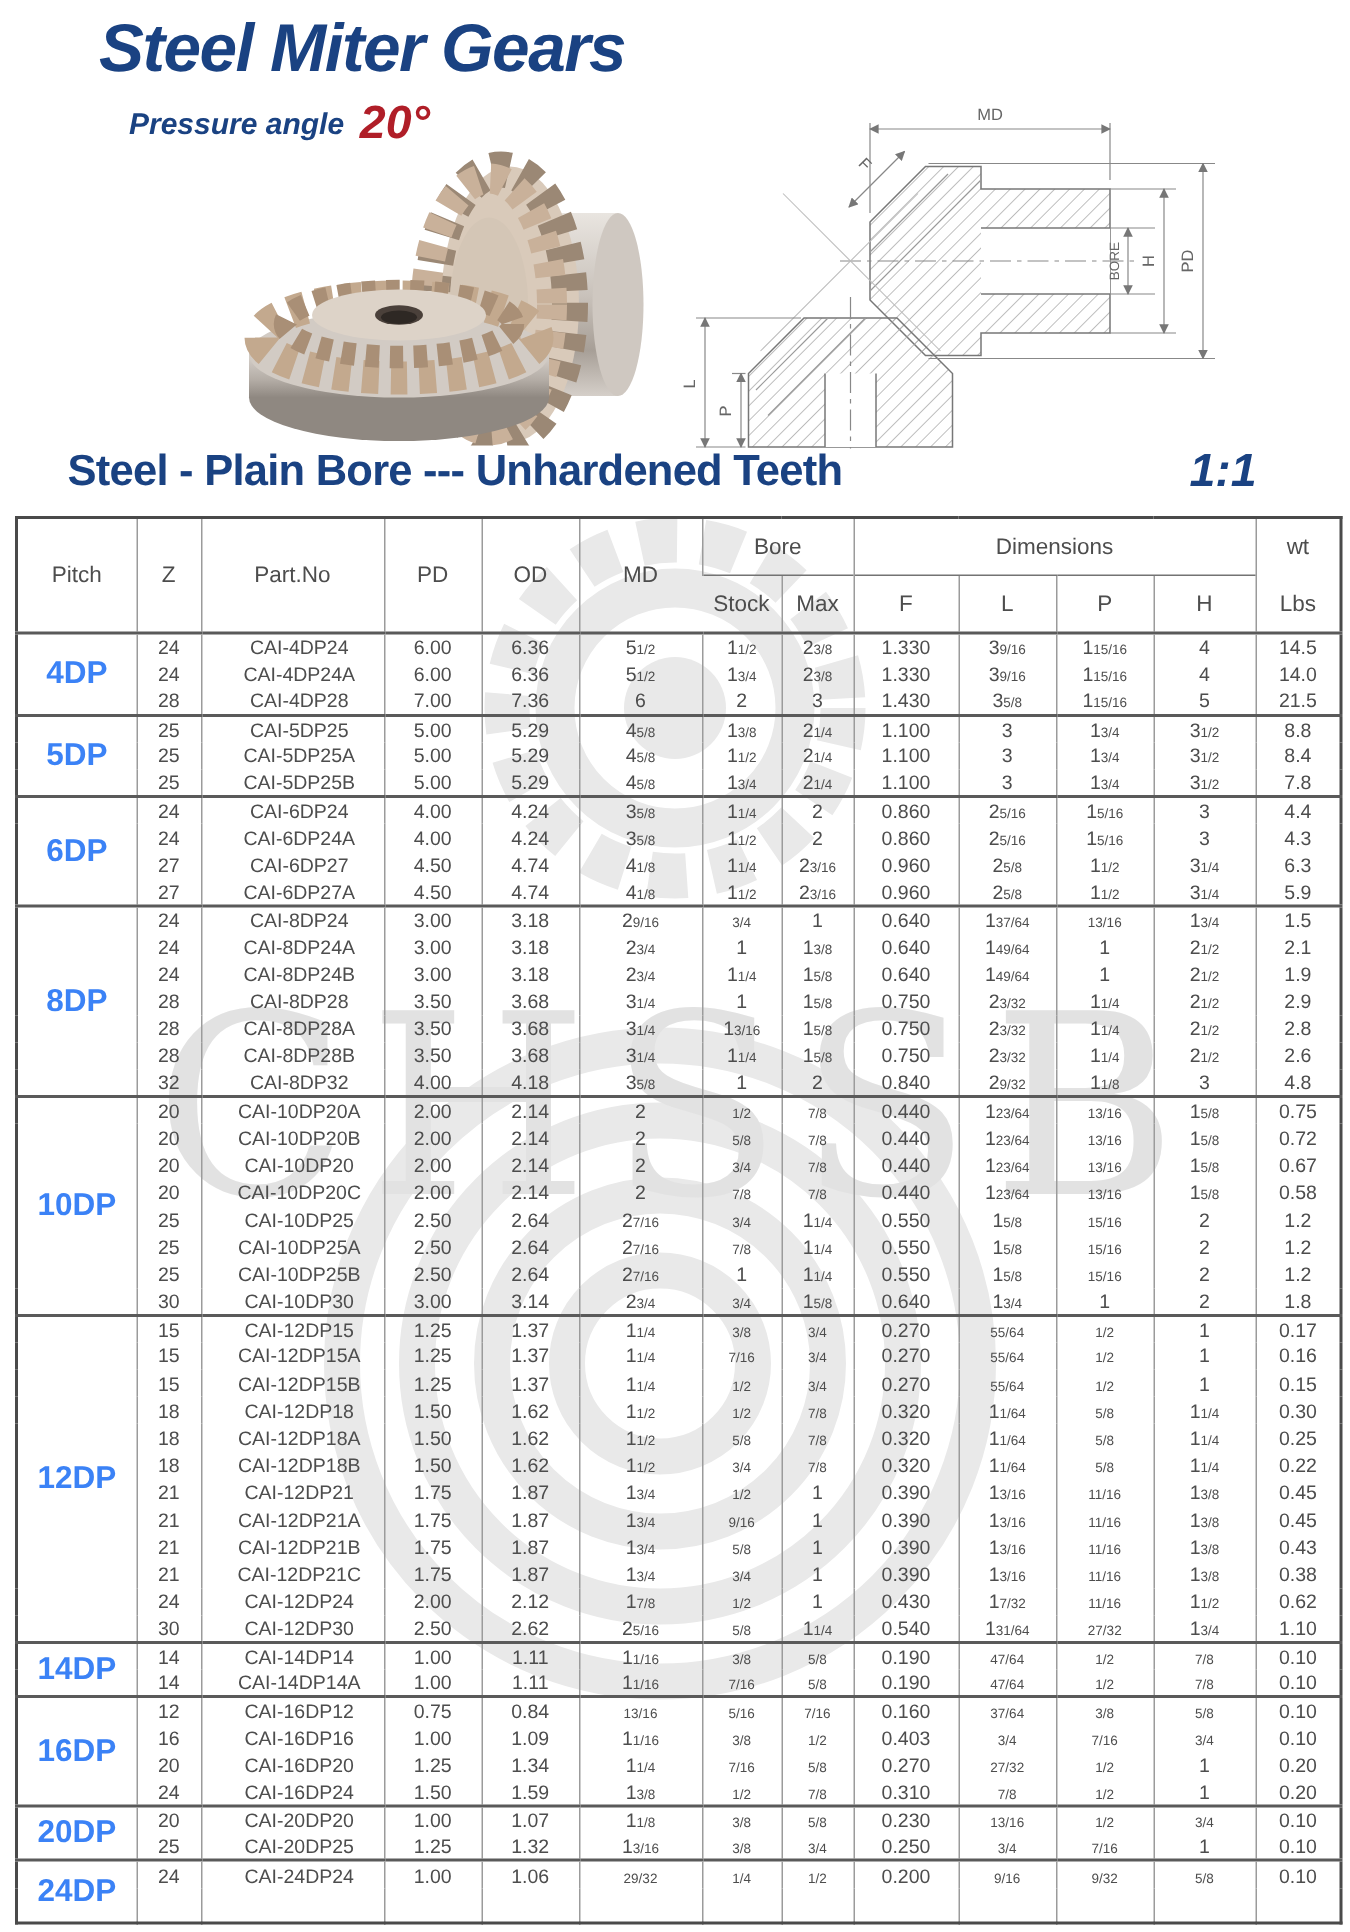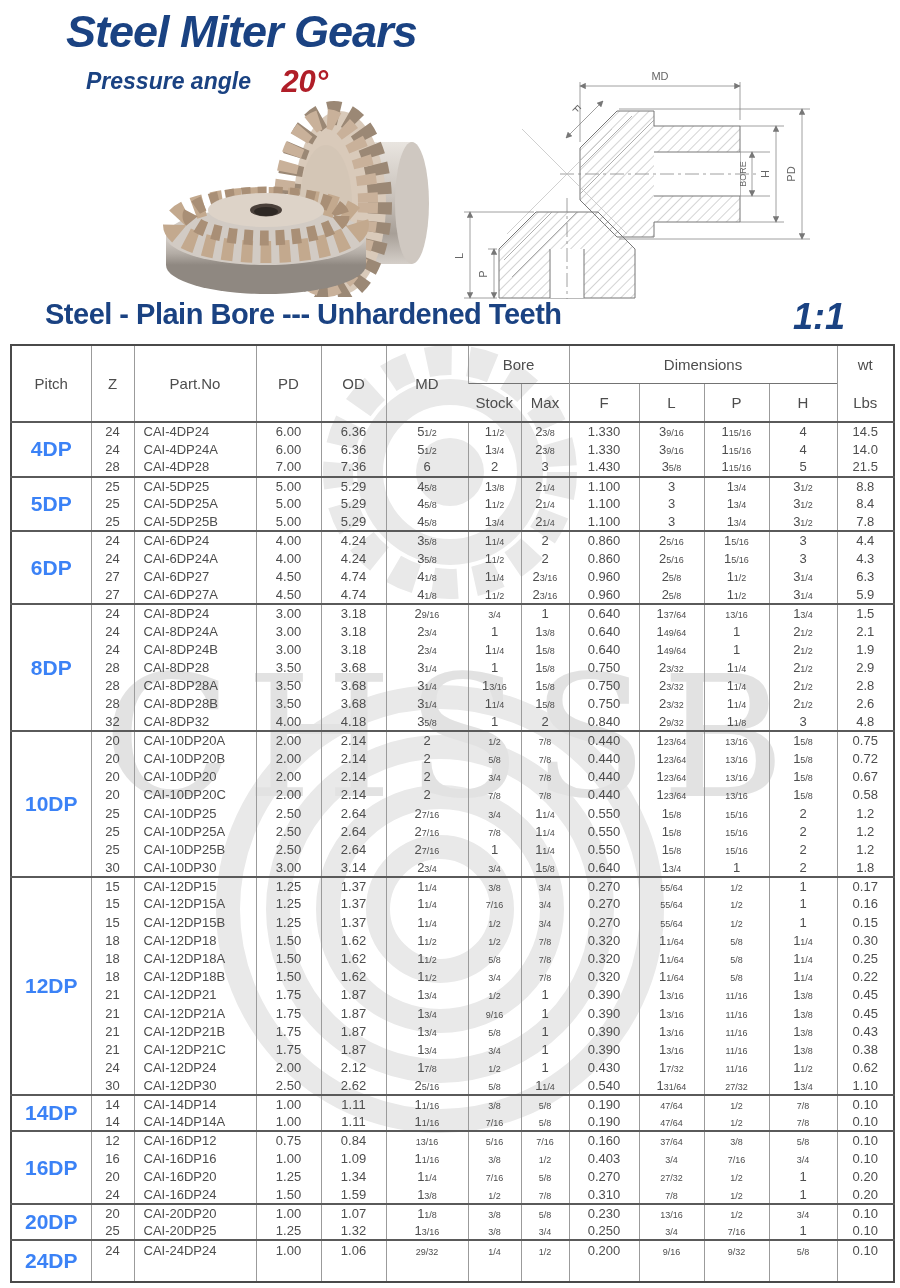--- a/index.html
+++ b/index.html
@@ -4,48 +4,48 @@
 <style>
   html,body{margin:0;padding:0;background:#fff;}
   body{width:900px;height:1288px;position:relative;overflow:hidden;
        font-family:"Liberation Sans",sans-serif;color:#4d4d4d;}
   .abs{position:absolute;}
 
   
   #main-title{left:44px;top:6px;font-size:45px;font-weight:bold;font-style:italic;
               color:#1a4282;letter-spacing:-1px;white-space:nowrap;margin-left:22px;}
   #subtitle{left:86px;top:64px;white-space:nowrap;}
-  #subtitle .pa{font-size:23px;font-weight:bold;font-style:italic;color:#1a4282;}
+  #subtitle .pa{font-size:20px;font-weight:bold;font-style:italic;color:#1a4282;}
   #subtitle .deg{font-size:31px;font-weight:bold;font-style:italic;color:#b01e28;
-                 margin-left:26px;vertical-align:-3px;}
+                 margin-left:6px;vertical-align:-3px;}
 
   
   #section-heading{left:45px;top:298px;font-size:29px;font-weight:bold;color:#1a4282;
                    letter-spacing:-0.5px;white-space:nowrap;}
-  #ratio{left:793px;top:296px;font-size:36px;font-weight:bold;font-style:italic;color:#1a4282;}
+  #ratio{left:793px;top:296px;font-size:31px;font-weight:bold;font-style:italic;color:#1a4282;}
 
   
   #table-wrap{left:10px;top:344px;width:883px;}
   #watermark{left:10px;top:344px;width:883px;height:937px;z-index:0;pointer-events:none;}
   table{border-collapse:collapse;table-layout:fixed;width:883px;position:relative;z-index:1;
         background:transparent;}
   th,td{border-left:1px solid #9b9b9b;padding:0;text-align:center;overflow:hidden;
         white-space:nowrap;background:transparent;}
   th:first-child,td.pitch-cell{border-left:none;}
   table{border:2px solid #4a4a4a;}
   thead th{font-weight:normal;font-size:15px;color:#4d4d4d;}
   thead tr.h1 th{height:37px;}
   thead tr.h2 th{height:37px;border-top:1px solid #737373;}
   thead tr.h2 th.no-top{border-top:none;}
   thead{border-bottom:2px solid #5a5a5a;}
   tbody tr{height:18.2px;}
   tbody td{font-size:13px;color:#4d4d4d;}
   tbody tr.sec-first td{border-top:2px solid #5a5a5a;}
   td.pitch-cell{font-size:21px;font-weight:bold;color:#3b82f6;}
-  td.partno{text-align:left;padding-left:9px;}
+  td.partno{text-align:center;padding-left:9px;}
   .fr{font-size:9px;}
   tbody tr.filler{height:23px;}
 
   
   #tech-drawing{left:452px;top:60px;}
   #gear-photo{left:148px;top:84px;}
 </style>
 </head>
 <body>
 

